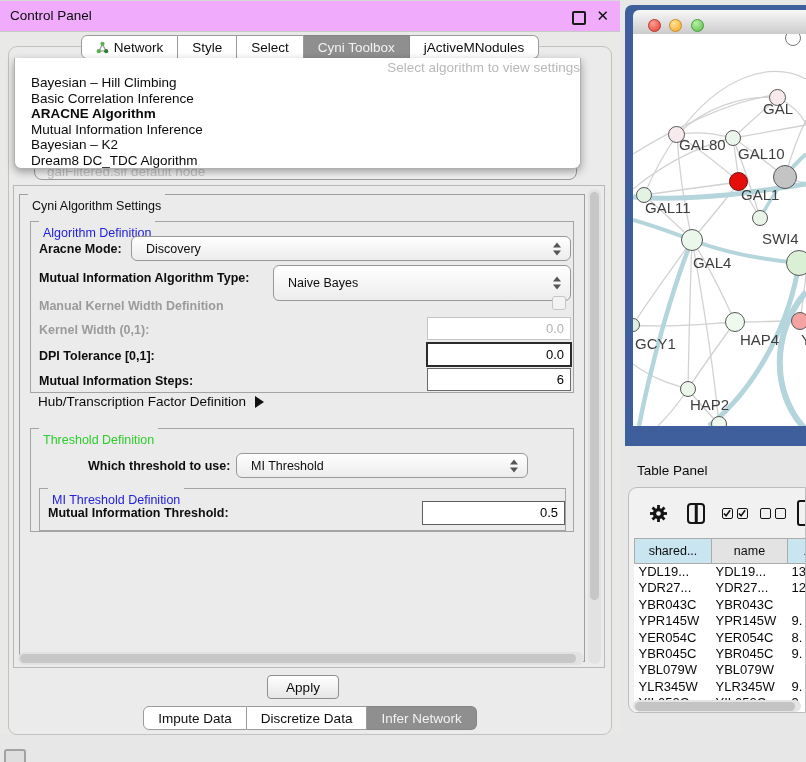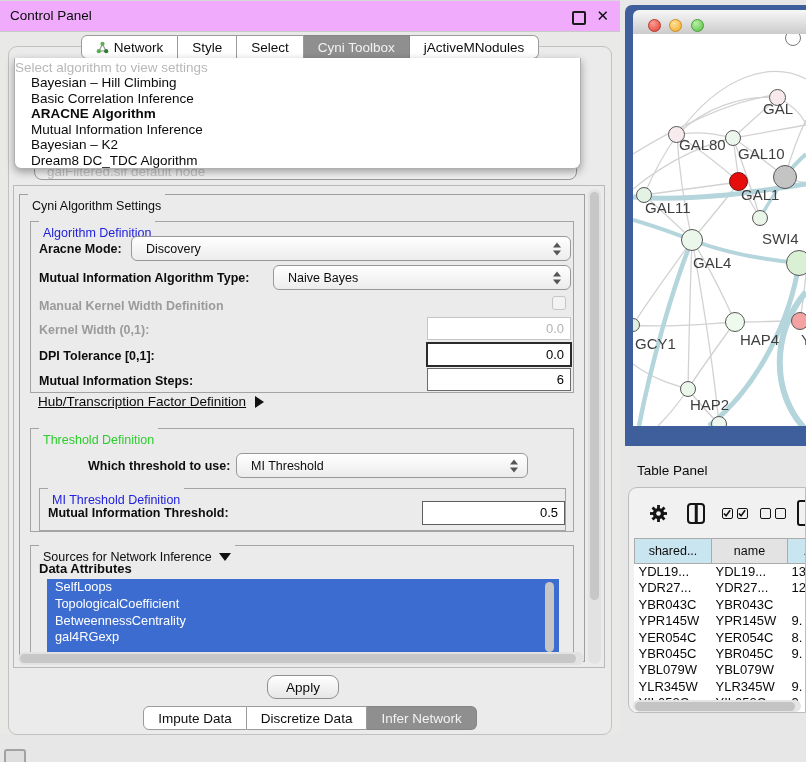--- a/index.html
+++ b/index.html
@@ -20,21 +20,21 @@
   .bot-tabs{position:absolute;left:0;top:706px;width:620px;height:24px;display:flex;justify-content:center;z-index:5;}
   .tab{height:24px;display:flex;align-items:center;gap:5px;padding:0 14px;background:#fff;
        border:1px solid #9b9b9b;border-left:none;font-size:13.5px;color:#0d0d0d;box-sizing:border-box;}
   .tab.first{border-left:1px solid #9b9b9b;border-radius:6px 0 0 6px;}
   .tab.last{border-radius:0 6px 6px 0;}
   .tab.sel{background:#8f8f8f;color:#f2f2f2;border-color:#868686;}
   
   .algo-popup{position:absolute;left:14px;top:58px;width:565px;height:110px;background:#fff;
               border:1px solid #b0b0b0;border-top:none;border-radius:0 0 7px 7px;
               box-shadow:0 3px 9px rgba(0,0,0,.35);z-index:20;}
-  .popup-prompt{position:absolute;top:2px;left:0;width:100%;text-align:left;color:#b8b8b8;font-size:13.5px;}
+  .popup-prompt{position:absolute;top:2px;left:0;width:100%;text-align:right;color:#b8b8b8;font-size:13.5px;}
   .popup-items{position:absolute;top:17px;left:8px;right:0;}
   .popup-item{height:15.5px;line-height:15.5px;padding-left:8px;font-size:13.5px;color:#0a0a0a;white-space:nowrap;}
   .popup-item.bold{font-weight:bold;}
   
   .data-combo{position:absolute;left:34px;top:148px;width:543px;height:32px;background:#f3f3f3;
               border:1.5px solid #9a9a9a;border-radius:8px;z-index:3;box-sizing:border-box;}
   .data-combo span{position:absolute;left:12px;top:15px;font-size:13.5px;color:#c4c4c4;white-space:nowrap;}
   
   .scrollpane{position:absolute;left:13px;top:185px;width:592px;height:483px;background:#ebebeb;
               border:1px solid #b9b9b9;z-index:2;box-sizing:border-box;}
@@ -54,30 +54,30 @@
   .combo-text{position:absolute;left:14px;top:50%;transform:translateY(-50%);font-size:12.5px;color:#0d0d0d;white-space:nowrap;}
   .spin{position:absolute;right:9px;top:50%;transform:translateY(-50%);width:8px;height:13px;}
   .spin::before{content:"";position:absolute;top:0;left:0;border-left:4px solid transparent;
                 border-right:4px solid transparent;border-bottom:5px solid #555;}
   .spin::after{content:"";position:absolute;bottom:0;left:0;border-left:4px solid transparent;
                border-right:4px solid transparent;border-top:5px solid #555;}
   .field{position:absolute;background:#fff;font-size:13px;text-align:right;padding-right:6px;
          box-sizing:border-box;color:#000;}
   .chk{position:absolute;width:14px;height:14px;border:1.5px solid #c6c6c6;border-radius:3px;
        background:#f3f3f3;box-sizing:border-box;}
-  .hub{position:absolute;left:18px;top:199px;font-size:13.5px;color:#0a0a0a;display:flex;align-items:center;text-decoration:underline;}
+  .hub{position:absolute;left:18px;top:199px;font-size:13.5px;color:#0a0a0a;display:flex;align-items:center;}
   .tri-r{display:inline-block;width:0;height:0;border-top:6px solid transparent;
          border-bottom:6px solid transparent;border-left:9px solid #111;margin-left:9px;}
   .tri-d{display:inline-block;width:0;height:0;border-left:6px solid transparent;
          border-right:6px solid transparent;border-top:8px solid #111;margin-left:7px;}
   .attr-list{position:absolute;left:16px;top:33px;width:512px;height:79px;background:#3d6cd1;overflow:hidden;}
   .attr-item{height:16.8px;line-height:16.8px;padding-left:8px;font-size:12.8px;color:#fff;white-space:nowrap;}
   .attr-thumb{position:absolute;right:5px;top:3px;width:9px;height:70px;background:#c6c6c6;border-radius:5px;}
   .apply-btn{position:absolute;left:267px;top:675px;width:72px;height:24px;background:linear-gradient(#ffffff,#e6e6e6);
-             border:1px solid #8f8f8f;border-radius:9px;font-size:13.5px;color:#0d0d0d;
+             border:1px solid #8f8f8f;border-radius:4px;font-size:13.5px;color:#0d0d0d;
              display:flex;align-items:center;justify-content:center;box-sizing:border-box;}
   .chip{position:absolute;left:4px;top:749px;width:18px;height:16px;border:2px solid #a2a2a2;
         background:#dedede;border-radius:3px;}
   
   .netwin{position:absolute;left:625px;top:5px;width:181px;height:441px;background:#3e5f9b;
           border-radius:7px 0 0 0;overflow:hidden;}
   .net-titlebar{position:absolute;left:8px;top:5px;width:173px;height:24px;
                 background:linear-gradient(#f8f8f8,#cbcbcb);border-radius:6px 0 0 0;border-bottom:1px solid #888;}
   .tl{position:absolute;top:9px;width:13px;height:13px;border-radius:50%;box-sizing:border-box;}
   .tl.red{left:15px;background:radial-gradient(circle at 35% 30%,#ff9d94,#e23d30);border:1px solid #b7352b;}
@@ -173,21 +173,21 @@
         <div class="group" style="left:10px;top:26px;width:544px;height:172px;">
           <span class="group-label blue">Algorithm Definition</span>
 
           <span class="lbl" style="left:8px;top:20px;">Aracne Mode:</span>
           <div class="combo" style="left:100px;top:14px;width:440px;height:25px;">
             <span class="combo-text">Discovery</span>
             <span class="spin"></span>
           </div>
 
           <span class="lbl" style="left:8px;top:49px;">Mutual Information Algorithm Type:</span>
-          <div class="combo" style="left:242px;top:43px;width:298px;height:25px;padding-left:8px;">
+          <div class="combo" style="left:242px;top:43px;width:298px;height:36px;padding-left:8px;">
             <span class="combo-text">Naive Bayes</span>
             <span class="spin"></span>
           </div>
 
           <span class="lbl dis" style="left:8px;top:77px;">Manual Kernel Width Definition</span>
           <span class="chk" style="left:521px;top:74px;"></span>
 
           <span class="lbl dis" style="left:8px;top:101px;">Kernel Width (0,1):</span>
           <div class="field" style="left:396px;top:95px;width:144px;height:23px;line-height:21px;border:1px solid #c6c6c6;color:#b3b3b3;">0.0</div>
 
@@ -212,34 +212,20 @@
             <span class="spin"></span>
           </div>
 
           <div class="group" style="left:8px;top:59px;width:527px;height:43px;">
             <span class="group-label blue">MI Threshold Definition</span>
             <span class="lbl" style="left:8px;top:17px;">Mutual Information Threshold:</span>
             <div class="field" style="left:382px;top:12px;width:143px;height:24px;line-height:22px;border:1px solid #5e5e5e;">0.5</div>
           </div>
         </div>
 
-        <div class="group" style="left:10px;top:350px;width:544px;height:117px;">
-          <span class="group-label" style="display:flex;">
-            <span>Sources for Network Inference</span>
-            <span class="tri-d"></span>
-          </span>
-          <span class="lbl" style="left:8px;top:15px;font-size:13px;">Data Attributes</span>
-          <div class="attr-list">
-            <div class="attr-item">SelfLoops</div>
-            <div class="attr-item">TopologicalCoefficient</div>
-            <div class="attr-item">BetweennessCentrality</div>
-            <div class="attr-item">gal4RGexp</div>
-            <div class="attr-thumb"></div>
-          </div>
-        </div>
       </div>
 
       <div class="vscroll">
         <div class="vthumb"></div>
       </div>
       <div class="hscroll">
         <div class="hthumb"></div>
       </div>
     </div>
 

